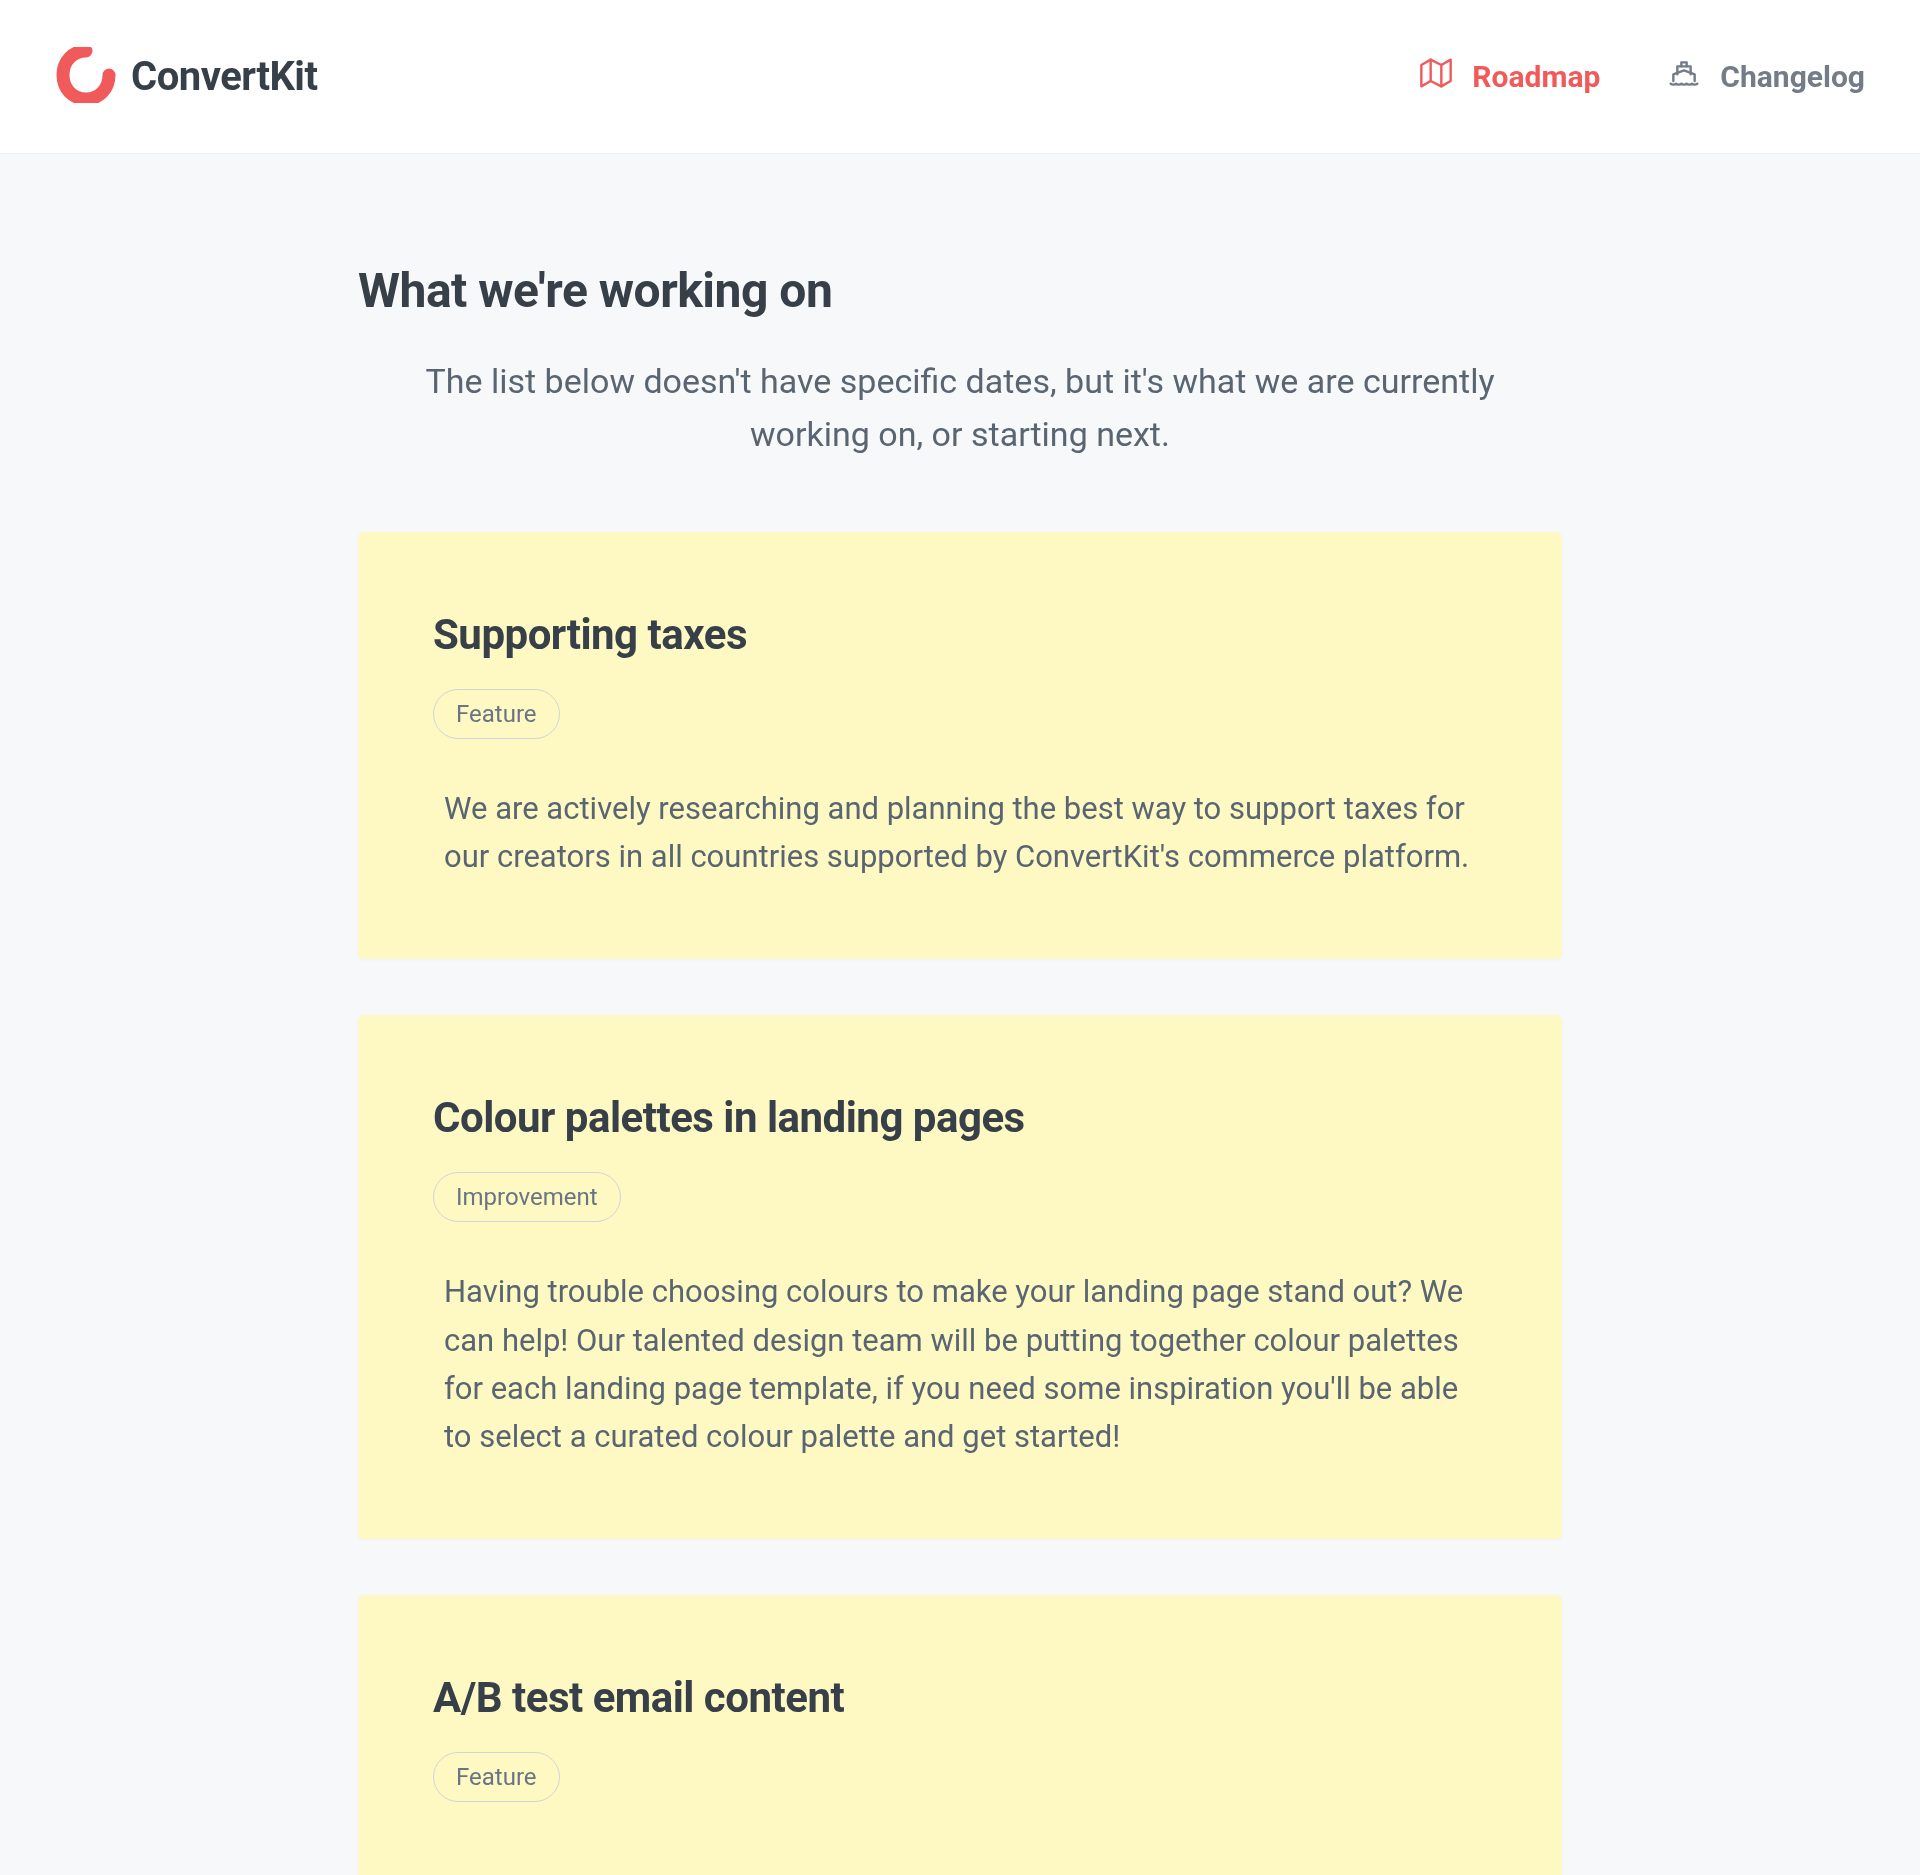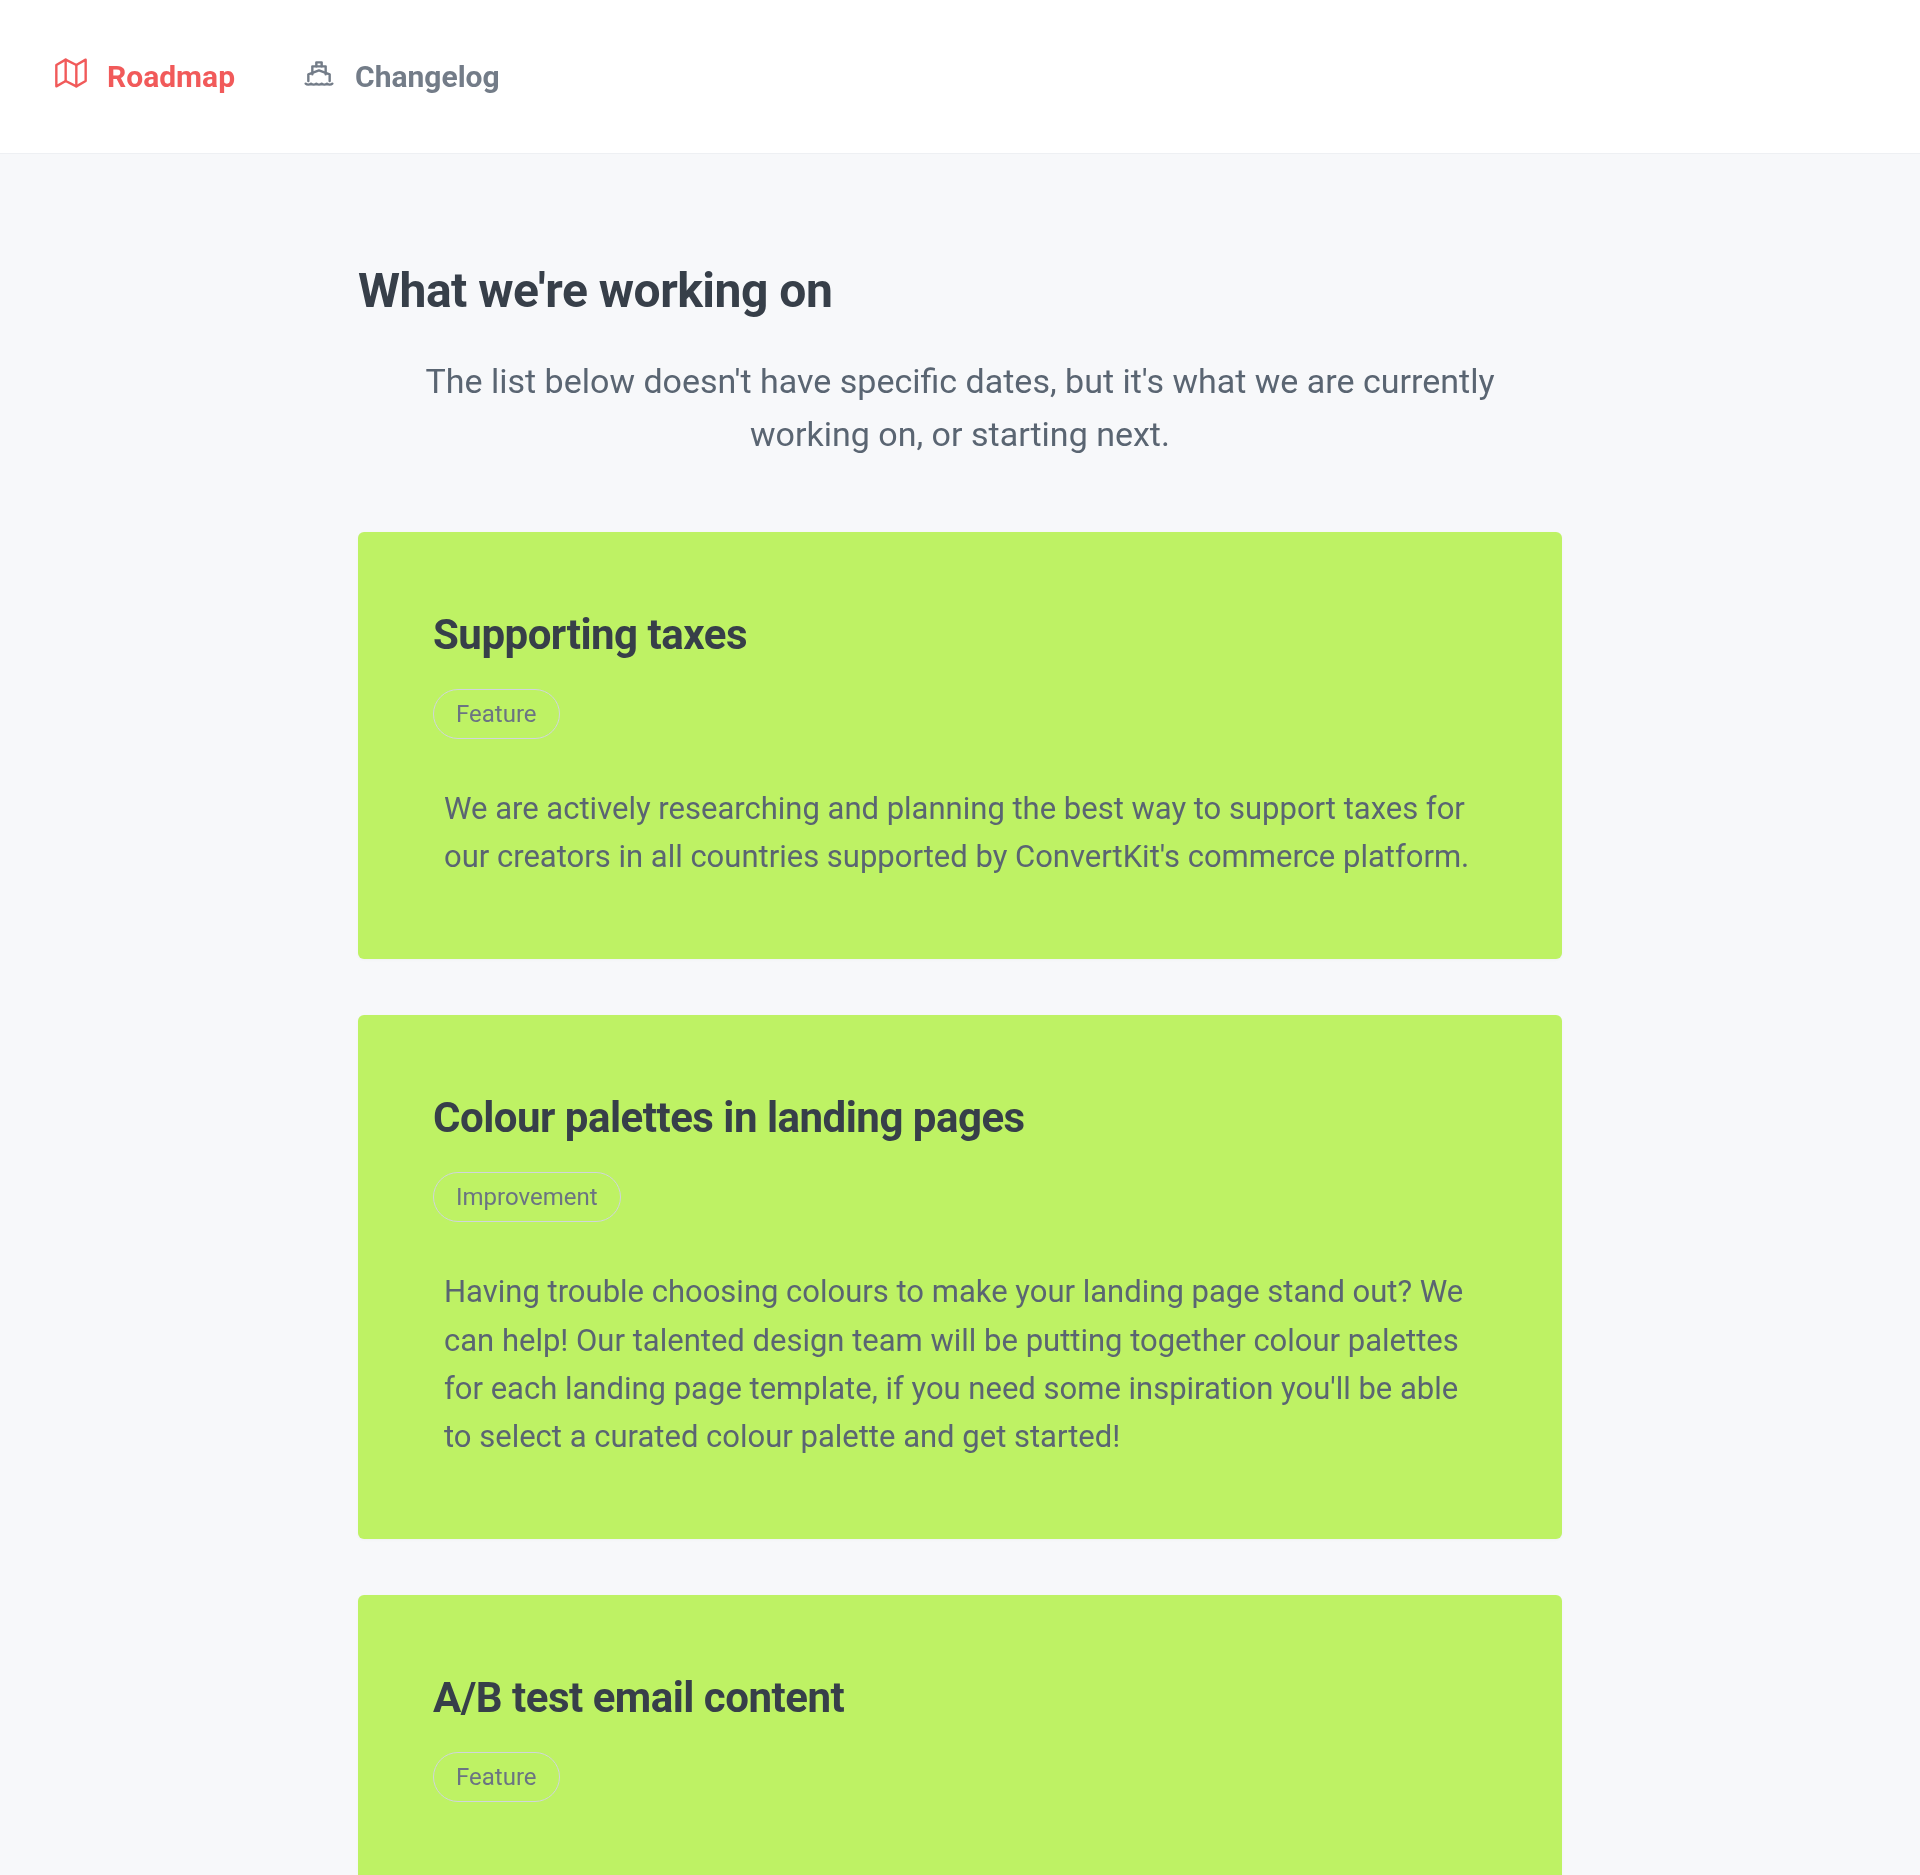--- a/index.html
+++ b/index.html
@@ -80,21 +80,21 @@
       line-height: 1.55;
       max-width: 1120px;
       margin: 0 auto 72px;
     }
     .cards {
       display: flex;
       flex-direction: column;
       gap: 56px;
     }
     .card {
-      background: #bef264;
+      background: #fef9c3;
       border-radius: 6px;
       padding: 78px 75px;
       box-shadow: 0 1px 3px rgba(0,0,0,0.03);
     }
     .card-title {
       font-size: 42px;
       font-weight: 700;
       color: #373f49;
       margin-bottom: 30px;
       letter-spacing: -0.5px;
@@ -114,20 +114,28 @@
       font-weight: 400;
       color: #5a6572;
       line-height: 1.55;
       margin-left: 11px;
     }
   </style>
 </head>
 <body>
 
 <header class="header">
+  <div class="logo">
+    <span>
+      <svg class="logo-icon" viewBox="0 0 62 56" fill="none">
+        <path d="M31 4 C18 4 8 14 8 28 C8 42 18 52 31 52 C44 52 54 42 54 28" stroke="#f15a5a" stroke-width="13" stroke-linecap="round" fill="none"></path>
+      </svg>
+    </span>
+    <span class="logo-text">ConvertKit</span>
+  </div>
   <nav class="nav">
     <div class="nav-item active">
       <span>
         <svg class="nav-icon" viewBox="0 0 24 24" fill="none" stroke="currentColor" stroke-width="1.8" stroke-linecap="round" stroke-linejoin="round">
           <polygon points="1 6 1 22 8 18 16 22 23 18 23 2 16 6 8 2 1 6"></polygon>
           <line x1="8" y1="2" x2="8" y2="18"></line>
           <line x1="16" y1="6" x2="16" y2="22"></line>
         </svg>
       </span>
       <span>Roadmap</span>

